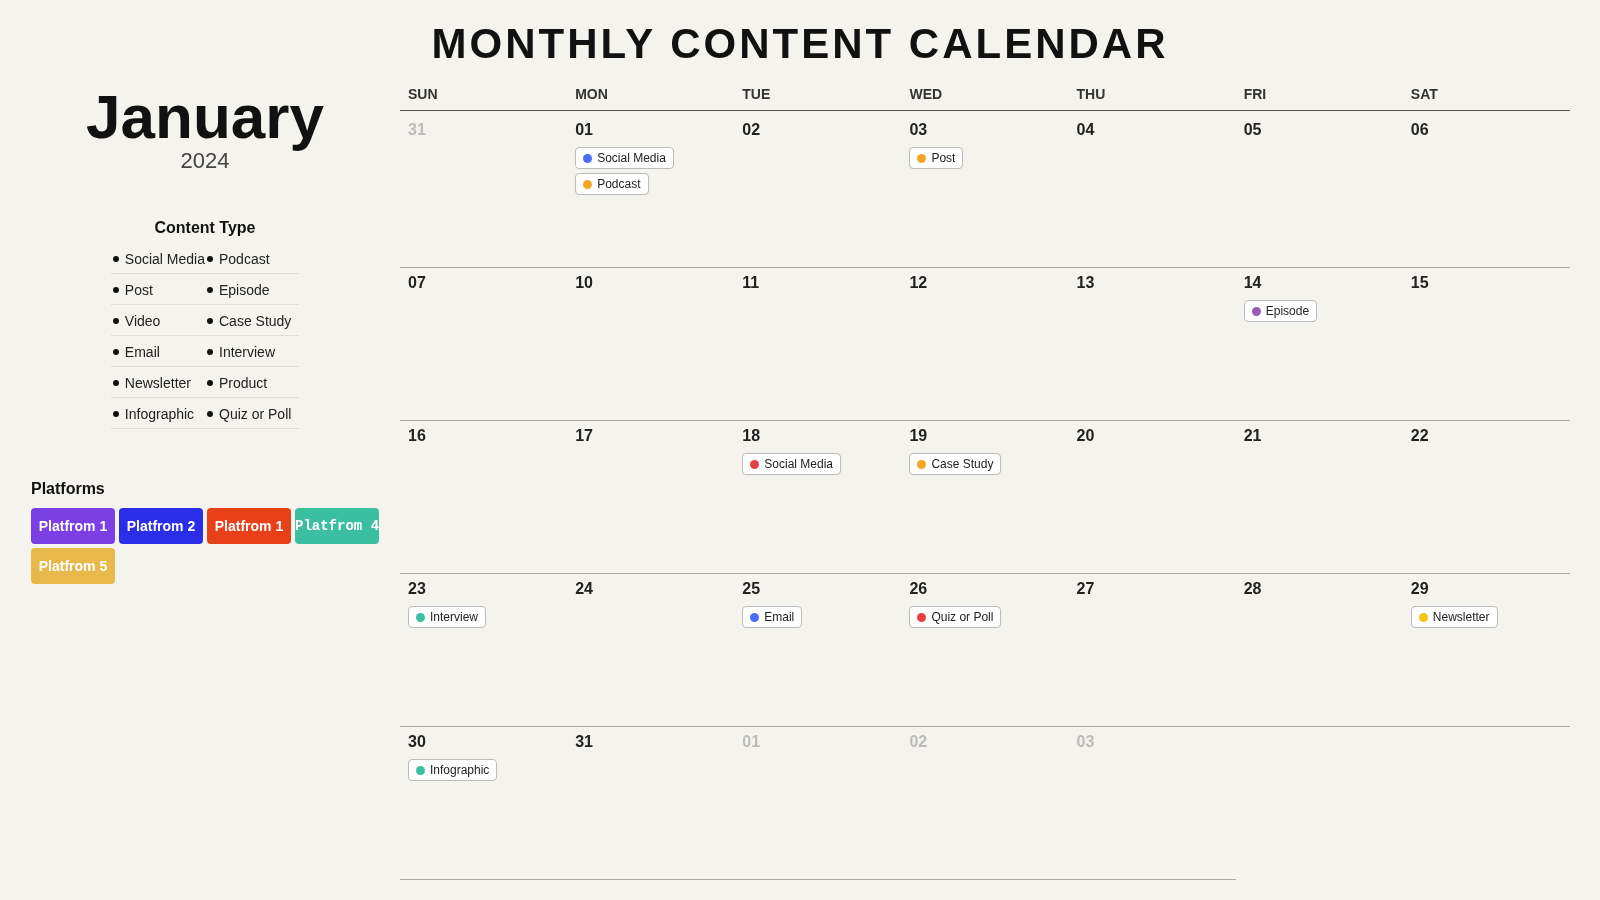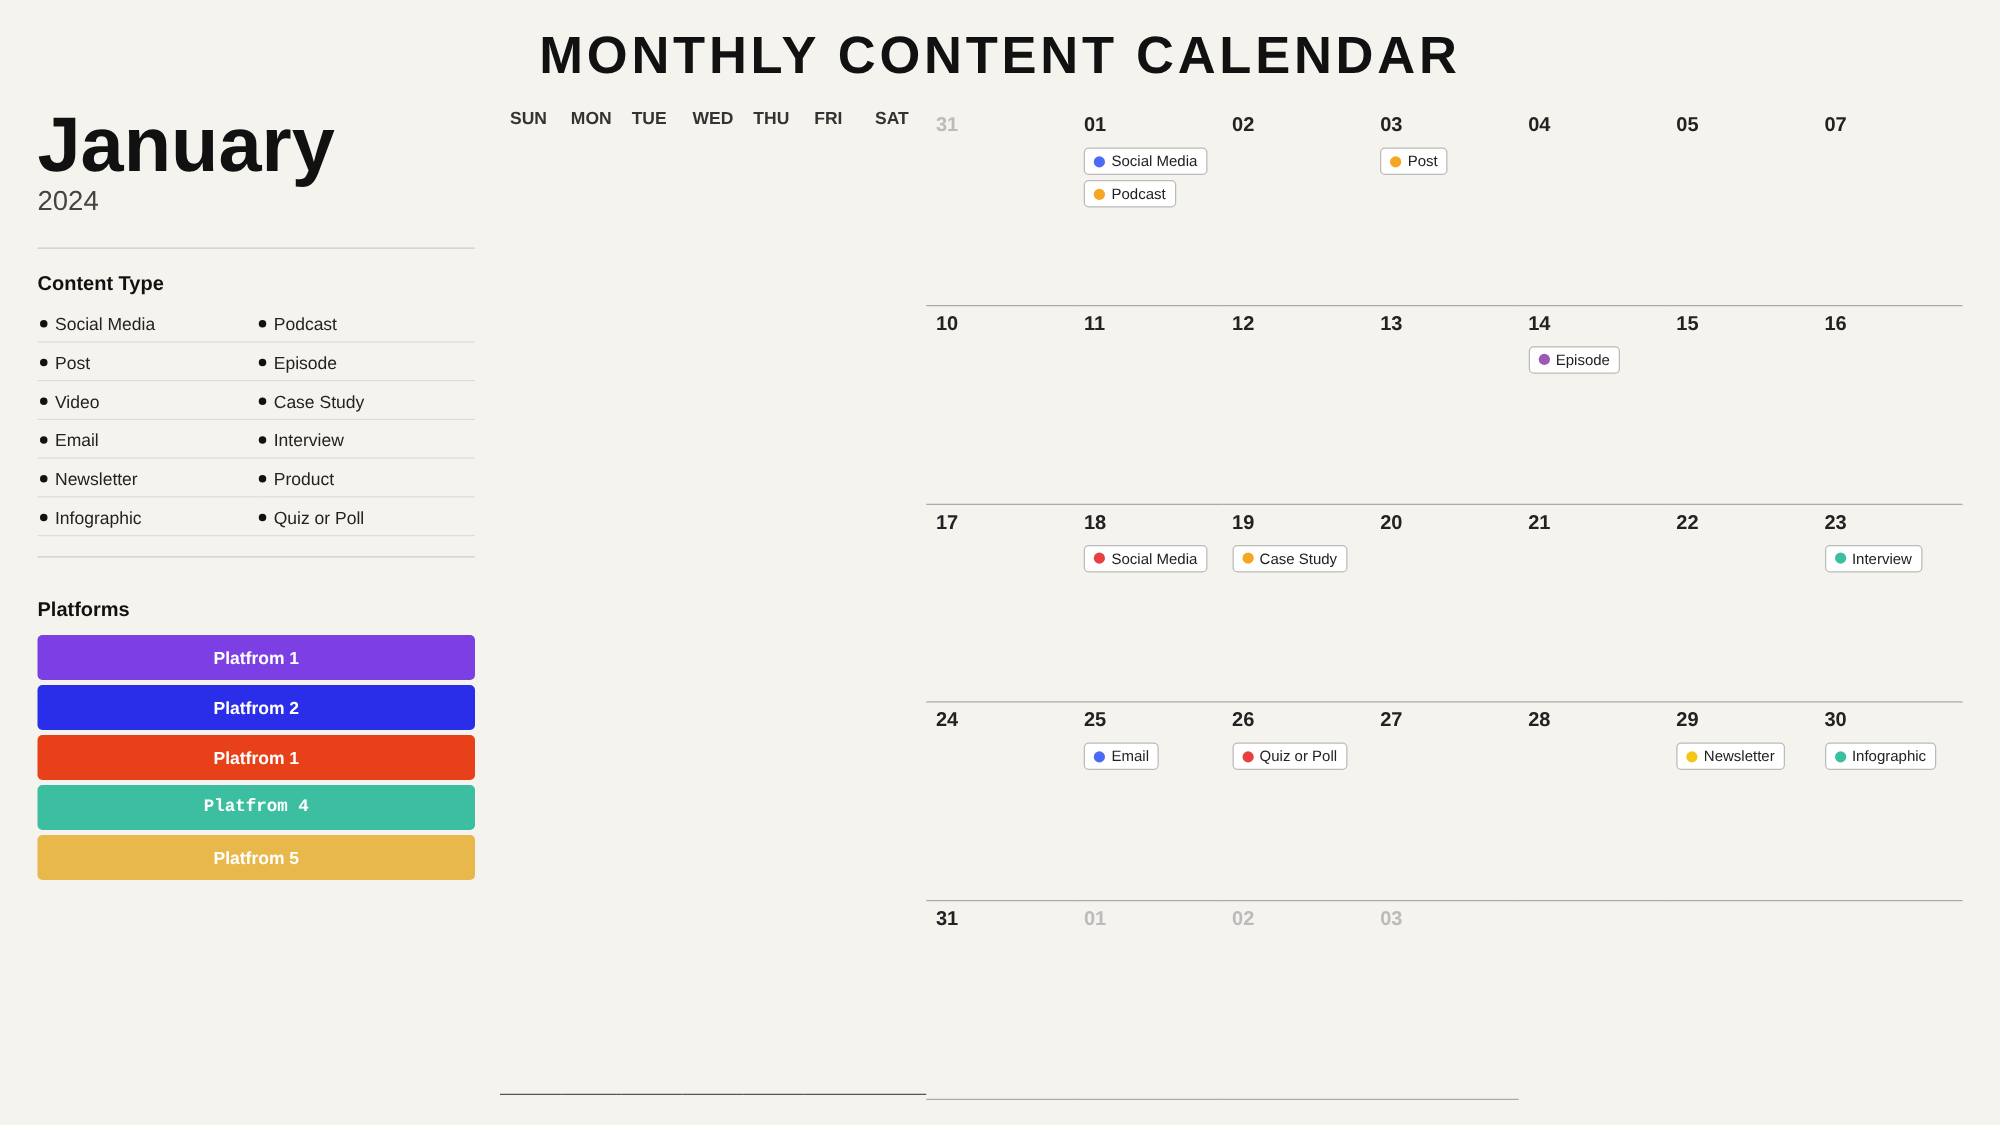--- a/index.html
+++ b/index.html
@@ -28,20 +28,21 @@
       gap: 0;
       flex: 1;
     }
     
     .left-panel {
       width: 370px;
       min-width: 370px;
       padding-right: 20px;
       display: flex;
       flex-direction: column;
+      align-items: center;
     }
     .month-name {
       font-size: 62px;
       font-weight: 900;
       color: #111;
       line-height: 1;
     }
     .year-label {
       font-size: 22px;
       color: #444;
@@ -79,21 +80,21 @@
       border-radius: 50%;
       background: #111;
       display: inline-block;
       flex-shrink: 0;
     }
     .platforms-section {
       margin-top: 14px;
     }
     .platform-grid {
       display: grid;
-      grid-template-columns: 1fr;
+      grid-template-columns: 1fr 1fr 1fr 1fr;
       gap: 4px;
       margin-top: 10px;
     }
     .platform-btn {
       border: none;
       border-radius: 4px;
       padding: 10px 0;
       color: #fff;
       font-size: 14px;
       font-weight: 600;
@@ -103,21 +104,21 @@
     .platform-btn.p1 { background: #7B3FE4; }
     .platform-btn.p2 { background: #2B2EE8; }
     .platform-btn.p3 { background: #E8411A; }
     .platform-btn.p4 { background: #3CBFA0; font-family: Liberation Mono, monospace; }
     .platform-btn.p5 { background: #E8B84B; width: 50%; }
 
     
     .calendar-panel {
       flex: 1;
       display: flex;
-      flex-direction: row;
+      flex-direction: column;
     }
     .cal-header {
       display: grid;
       grid-template-columns: repeat(7, 1fr);
       margin-bottom: 4px;
     }
     .cal-header-cell {
       font-size: 14px;
       font-weight: 700;
       color: #333;
@@ -282,20 +283,23 @@
             <span>Post</span>
           </div>
         </div>
         <div class="cal-cell">
           <div class="day-num">04</div>
         </div>
         <div class="cal-cell">
           <div class="day-num">05</div>
         </div>
         <div class="cal-cell">
+          <div class="day-num">06</div>
+        </div>
+        <div class="cal-cell">
           <div class="day-num">07</div>
         </div>
         <div class="cal-cell">
           <div class="day-num">10</div>
         </div>
         <div class="cal-cell">
           <div class="day-num">11</div>
         </div>
         <div class="cal-cell">
           <div class="day-num">12</div>

